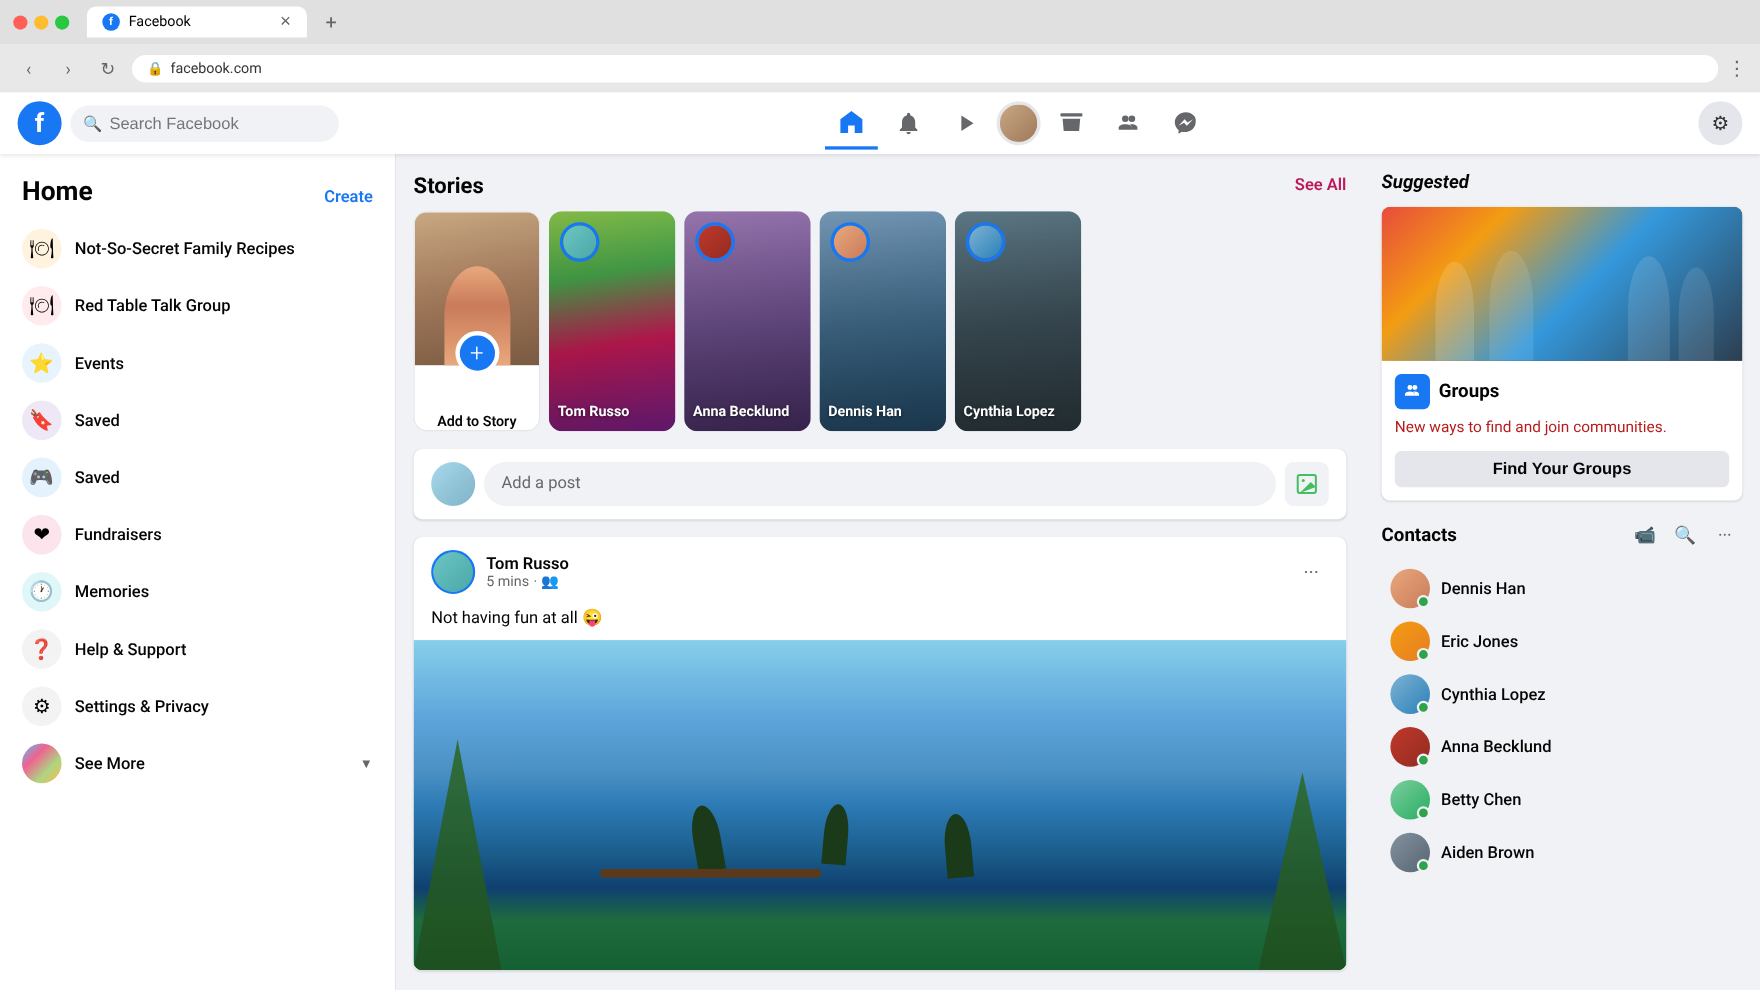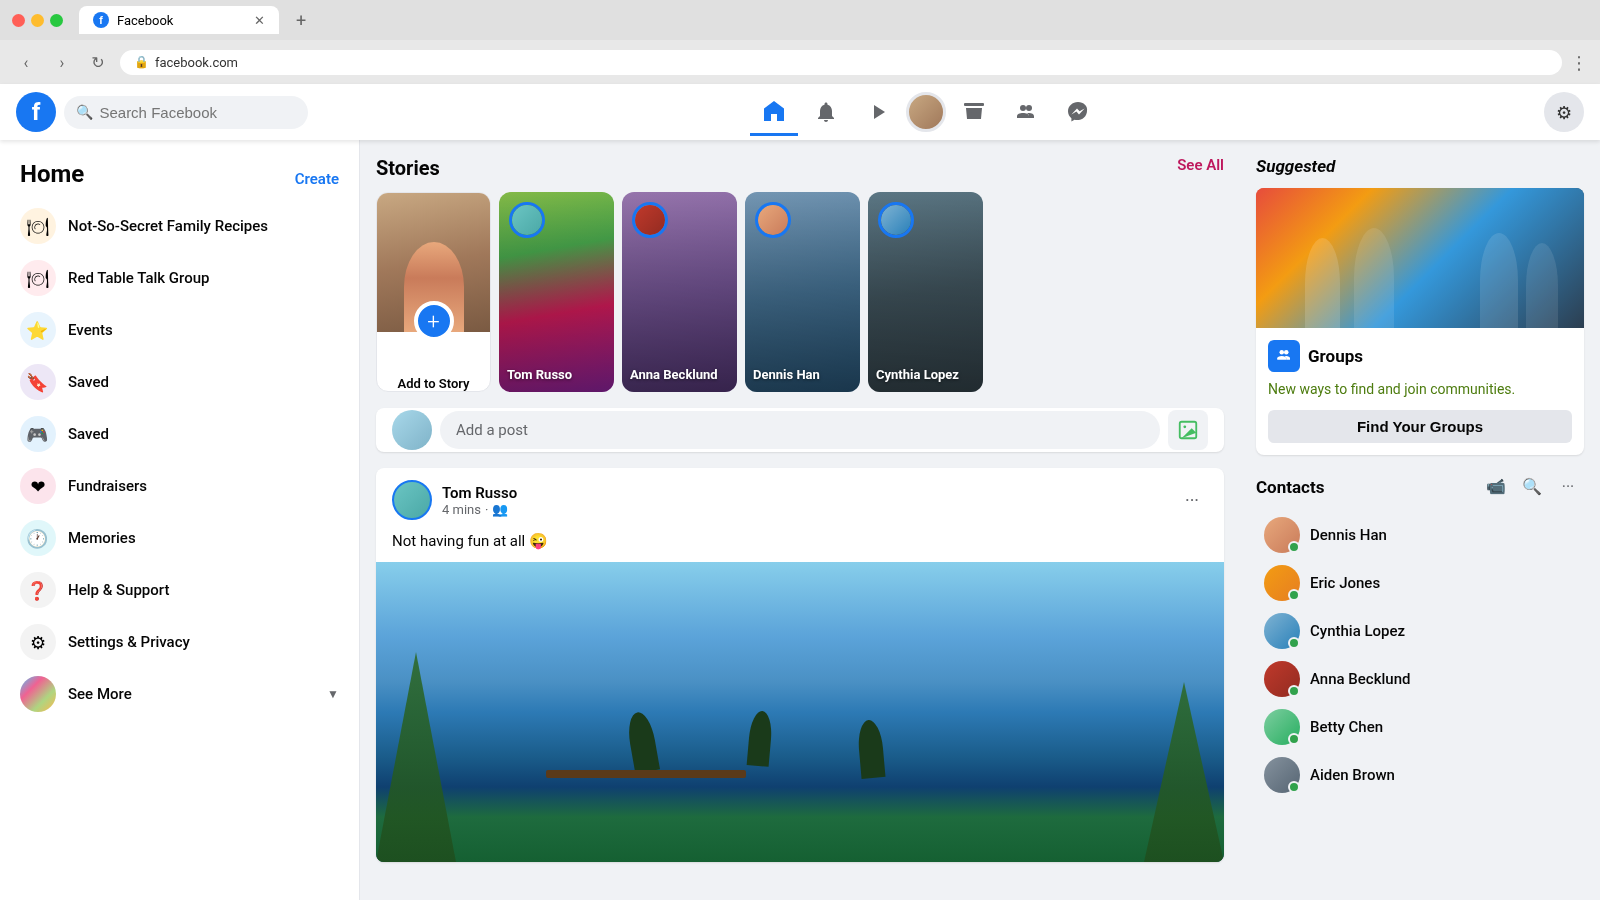--- a/index.html
+++ b/index.html
@@ -60,33 +60,33 @@
     .sidebar-icon-more { background: linear-gradient(135deg, #4fc3f7, #f06292, #aed581, #ffb74d); }
     .sidebar-label { font-size: 15px; font-weight: 500; color: #050505; }
     .sidebar-see-more { display: flex; align-items: center; justify-content: space-between; }
     .sidebar-chevron { color: #65676b; font-size: 12px; }
 
     
     .feed-area { flex: 1; overflow-y: auto; padding: 16px; display: flex; flex-direction: column; gap: 16px; }
 
     
     .stories-section { background: transparent; }
-    .stories-header { display: flex; align-items: flex-start; justify-content: space-between; margin-bottom: 12px; }
+    .stories-header { display: flex; align-items: center; justify-content: space-between; margin-bottom: 12px; }
     .stories-title { font-size: 20px; font-weight: 700; color: #050505; }
     .stories-see-all { color: #be185d; font-size: 15px; font-weight: 600; cursor: pointer; }
     .stories-grid { display: flex; gap: 8px; }
     .story-card { width: 115px; height: 200px; border-radius: 12px; overflow: hidden; position: relative; cursor: pointer; flex-shrink: 0; }
     .story-add { background: #fff; border: 1px solid #e4e6eb; display: flex; flex-direction: column; align-items: center; justify-content: flex-end; padding-bottom: 16px; }
     .story-add-btn { width: 40px; height: 40px; border-radius: 50%; background: #1877f2; display: flex; align-items: center; justify-content: center; color: white; font-size: 22px; font-weight: 300; position: absolute; bottom: 50px; z-index: 2; border: 4px solid #fff; }
     .story-add-label { font-size: 13px; font-weight: 600; color: #050505; text-align: center; position: absolute; bottom: 0; z-index: 2; }
     .story-name { position: absolute; bottom: 10px; left: 8px; color: white; font-size: 13px; font-weight: 700; text-shadow: 0 1px 3px rgba(0,0,0,0.5); z-index: 2; }
     .story-avatar { position: absolute; top: 10px; left: 10px; width: 36px; height: 36px; border-radius: 50%; border: 3px solid #1877f2; z-index: 2; overflow: hidden; }
 
     
-    .post-composer { background: #fff; border-radius: 8px; padding: 2px 16px; box-shadow: 0 1px 2px rgba(0,0,0,0.1); display: flex; align-items: center; gap: 8px; }
+    .post-composer { background: #fff; border-radius: 8px; padding: 12px 16px; box-shadow: 0 1px 2px rgba(0,0,0,0.1); display: flex; gap: 8px; }
     .post-avatar { width: 40px; height: 40px; border-radius: 50%; background: linear-gradient(135deg, #a8d8ea, #7fb3c8); flex-shrink: 0; }
     .post-input { flex: 1; background: #f0f2f5; border-radius: 20px; padding: 10px 16px; font-size: 15px; color: #65676b; cursor: pointer; }
     .post-photo-btn { width: 40px; height: 40px; background: #f0f2f5; border-radius: 8px; display: flex; align-items: center; justify-content: center; cursor: pointer; color: #45bd62; font-size: 20px; }
 
     
     .feed-post { background: #fff; border-radius: 8px; box-shadow: 0 1px 2px rgba(0,0,0,0.1); overflow: hidden; }
     .post-header { display: flex; align-items: center; padding: 12px 16px; gap: 10px; }
     .post-user-avatar { width: 40px; height: 40px; border-radius: 50%; background: linear-gradient(135deg, #6bc5c3, #4aa8a6); flex-shrink: 0; border: 2px solid #1877f2; }
     .post-user-info { flex: 1; }
     .post-user-name { font-size: 15px; font-weight: 600; color: #050505; }
@@ -97,21 +97,21 @@
 
     
     .right-sidebar { width: 360px; background: #f0f2f5; padding: 16px; overflow-y: auto; flex-shrink: 0; }
     .suggested-title { font-size: 17px; font-weight: 700; color: #050505; margin-bottom: 12px; font-style: italic; }
     .groups-card { background: #fff; border-radius: 8px; overflow: hidden; box-shadow: 0 1px 2px rgba(0,0,0,0.1); margin-bottom: 16px; }
     .groups-card-image { width: 100%; height: 140px; background: linear-gradient(135deg, #e74c3c 0%, #f39c12 30%, #1a5276 60%, #2c3e50 100%); position: relative; overflow: hidden; }
     .groups-card-content { padding: 12px; }
     .groups-card-header { display: flex; align-items: center; gap: 8px; margin-bottom: 8px; text-align: center; }
     .groups-icon { width: 32px; height: 32px; background: #1877f2; border-radius: 6px; display: flex; align-items: center; justify-content: center; color: white; font-size: 14px; }
     .groups-card-title { font-size: 17px; font-weight: 700; color: #050505; }
-    .groups-card-desc { font-size: 14px; color: #4d7c0f; margin-bottom: 10px; line-height: 1.4; }
+    .groups-card-desc { font-size: 14px; color: #b91c1c; margin-bottom: 10px; line-height: 1.4; }
     .find-groups-btn { background: #e4e6eb; border: none; border-radius: 6px; padding: 8px 16px; font-size: 15px; font-weight: 600; color: #050505; cursor: pointer; width: 100%; text-align: center; }
     .groups-joined { display: flex; align-items: center; gap: 8px; padding: 8px 12px; font-size: 13px; color: #65676b; }
     .groups-joined-avatars { display: flex; }
     .joined-avatar { width: 28px; height: 28px; border-radius: 50%; border: 2px solid #fff; margin-right: -8px; }
     .joined-avatar-1 { background: linear-gradient(135deg, #e8a87c, #c97b5a); }
     .joined-avatar-2 { background: linear-gradient(135deg, #85929e, #566573); }
     .joined-text { font-size: 13px; color: #050505; }
     .joined-text strong { color: #050505; font-weight: 600; }
 
     
@@ -351,21 +351,21 @@
             </svg>
         </div>
       </div>
 
       <div class="feed-post">
         <div class="post-header">
           <div class="post-user-avatar av-tom"></div>
           <div class="post-user-info">
             <div class="post-user-name">Tom Russo</div>
             <div class="post-meta">
-              <span>4 mins</span>
+              <span>5 mins</span>
               <span>·</span>
               <span>👥</span>
             </div>
           </div>
           <div class="post-more">···</div>
         </div>
         <div class="post-content">
           <span>Not having fun at all 😜</span>
         </div>
         <div class="post-image">

